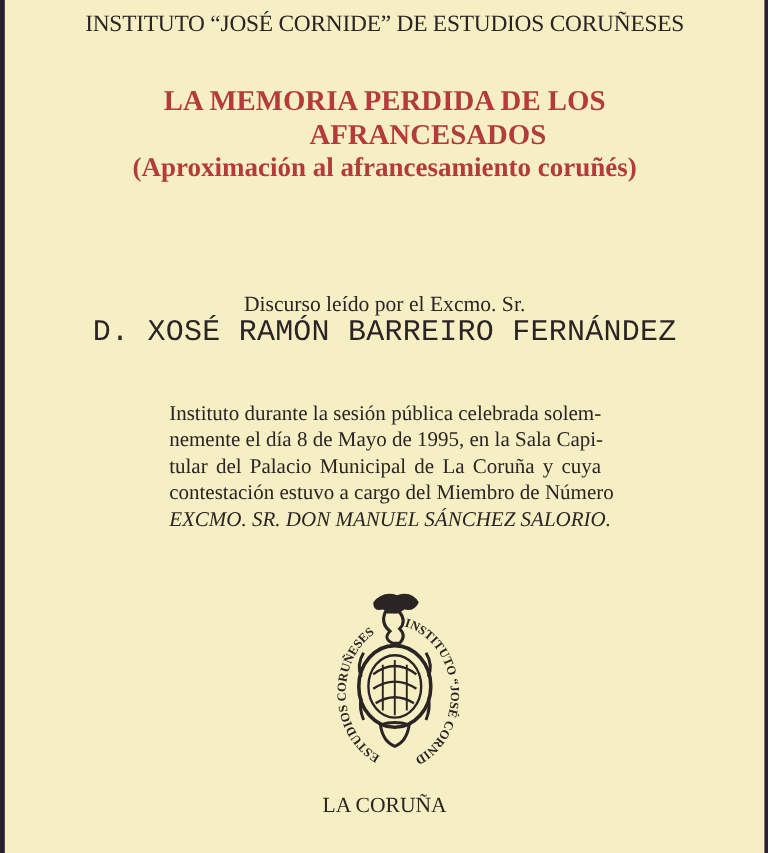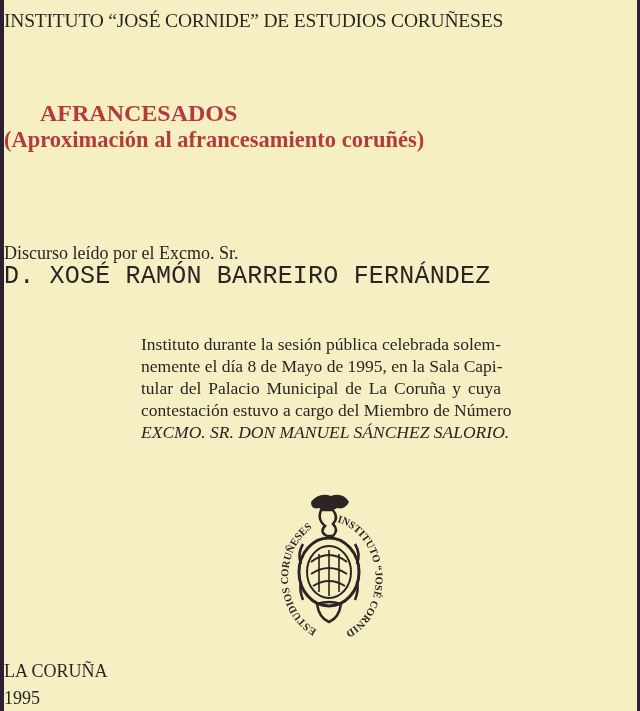--- a/index.html
+++ b/index.html
@@ -7,21 +7,21 @@
     width: 640px; height: 711px; overflow: hidden;
     background: #2a2033;
     position: relative;
   }
   .page {
     position: absolute; left: 4px; top: 0; width: 633px; height: 711px;
     background: #f7efc4;
     font-family: "Liberation Serif", "DejaVu Serif", serif;
     color: #2b2424;
   }
-  .center { position: absolute; left: 0; width: 100%; white-space: nowrap; }
+  .center { position: absolute; left: 0; width: 100%; text-align: center; white-space: nowrap; }
   .institute { top: 10px; font-size: 19.5px; letter-spacing: -0.2px; }
   .title { color: #b33b3b; font-weight: bold; }
   .t1 { top: 72px; font-size: 24px; }
   .t2 { top: 100px; font-size: 24px; margin-left: 36px; }
   .t3 { top: 127px; font-size: 22.5px; }
   .discurso { top: 243px; font-size: 18px; }
   .author { top: 262px; font-size: 25px; letter-spacing: 0.2px; font-family: Liberation Mono, monospace; }
   .para {
     position: absolute; left: 137px; top: 333px; width: 360px;
     font-size: 17.5px; line-height: 22px;
@@ -31,20 +31,21 @@
   .seal { position: absolute; left: 263px; top: 492px; width: 124px; height: 150px; }
   .place { top: 661px; font-size: 18px; }
   .year { top: 688px; font-size: 18px; }
 </style>
 </head>
 <body>
 
 <div class="page">
   <div class="center institute">INSTITUTO “JOSÉ CORNIDE” DE ESTUDIOS CORUÑESES</div>
 
+  <div class="center title t1">LA MEMORIA PERDIDA DE LOS</div>
   <div class="center title t2">AFRANCESADOS</div>
   <div class="center title t3">(Aproximación al afrancesamiento coruñés)</div>
 
   <div class="center discurso">Discurso leído por el Excmo. Sr.</div>
   <div class="center author">D. XOSÉ RAMÓN BARREIRO FERNÁNDEZ</div>
 
   <div class="para">
     <span class="ln">Instituto durante la sesión pública celebrada solem-</span>
     <span class="ln">nemente el día 8 de Mayo de 1995, en la Sala Capi-</span>
     <span class="ln">tular del Palacio Municipal de La Coruña y cuya</span>
@@ -71,14 +72,13 @@
 
     <text font-family="Liberation Serif, serif" font-size="10.5" font-weight="bold" fill="#2b2424">
       <textPath href="#ringL">ESTUDIOS CORUÑESES</textPath>
     </text>
     <text font-family="Liberation Serif, serif" font-size="10.5" font-weight="bold" fill="#2b2424">
       <textPath href="#ringR">INSTITUTO “JOSÉ CORNIDE” DE</textPath>
     </text>
   </svg>
 
   <div class="center place">LA CORUÑA</div>
-  <div class="center year">1995</div>
 </div>
 
 </body></html>

